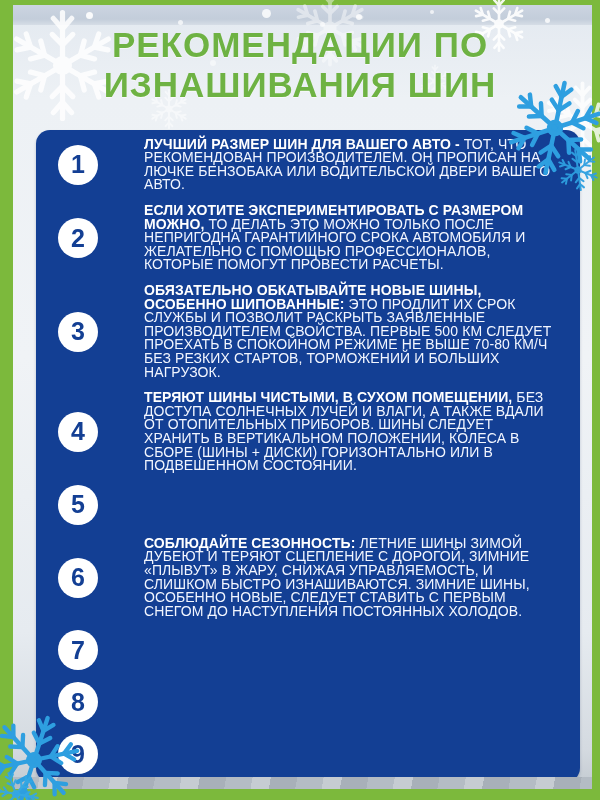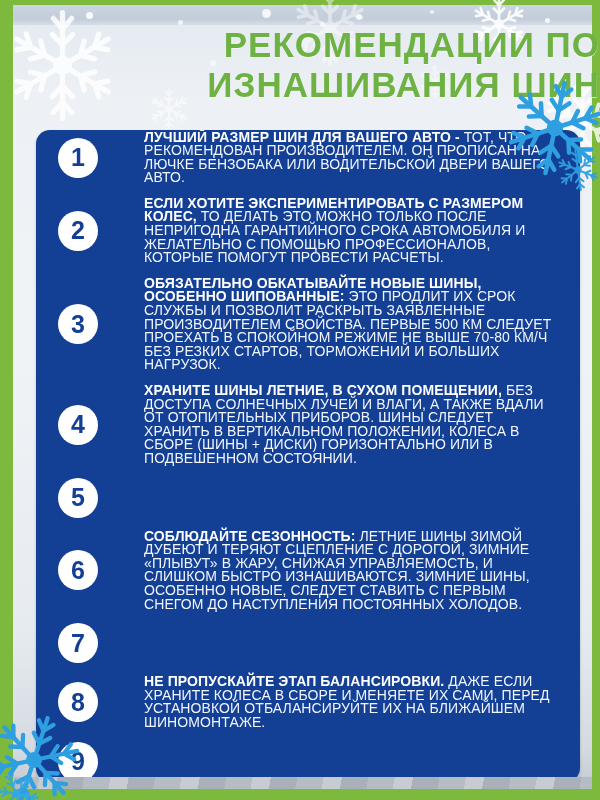--- a/index.html
+++ b/index.html
@@ -5,21 +5,21 @@
   html,body{margin:0;padding:0;}
   body{width:600px;height:800px;overflow:hidden;font-family:"Liberation Sans","DejaVu Sans",sans-serif;}
   .poster{position:relative;width:600px;height:800px;background:#7CB93C;overflow:hidden;}
   
   .backdrop{position:absolute;left:13px;top:5px;right:8px;bottom:11px;
     background:linear-gradient(180deg,#e3e9f0 0%,#edf1f5 12%,#f0f3f6 45%,#e6ebf0 80%,#d4dae0 95%,#c2c9d0 100%);}
   .top-band{position:absolute;left:13px;top:5px;right:8px;height:20px;
     background:linear-gradient(180deg,#ccd5e1 0%,#c3cdda 70%,#d6dde6 100%);}
   .bottom-band{position:absolute;left:13px;right:8px;bottom:11px;height:12px;
     background:repeating-linear-gradient(100deg,#b4bcc4 0 26px,#c6ccd2 26px 44px,#a8b0b9 44px 70px);}
-  .title{position:absolute;left:0;top:25px;width:600px;text-align:right;
+  .title{position:absolute;left:0;top:25px;width:600px;text-align:center;
     font-weight:800;font-size:35px;line-height:40px;letter-spacing:1px;color:#6EB243;
     text-shadow:0 1px 0 rgba(255,255,255,.6);}
   .panel{position:absolute;left:36px;top:130px;width:544px;height:652px;
     background:#133F94;border-radius:14px;box-shadow:0 2px 3px rgba(30,50,90,.25);
     display:flex;flex-direction:column;justify-content:center;gap:12px;
     padding:6px 0;box-sizing:border-box;overflow:hidden;}
   .item{display:flex;align-items:center;}
   .num-circle{flex:0 0 40px;width:40px;height:40px;margin-left:22px;margin-right:46px;
     background:#ffffff;border-radius:50%;display:flex;align-items:center;justify-content:center;
     font-weight:800;font-size:25px;color:#133F94;}
@@ -102,49 +102,48 @@
 
   <div class="panel">
 
     <div class="item">
       <div class="num-circle">1</div>
       <div class="item-text"><span class="lead">ЛУЧШИЙ РАЗМЕР ШИН ДЛЯ ВАШЕГО АВТО -</span><span class="body"> ТОТ, ЧТО РЕКОМЕНДОВАН ПРОИЗВОДИТЕЛЕМ. ОН ПРОПИСАН НА ЛЮЧКЕ БЕНЗОБАКА ИЛИ ВОДИТЕЛЬСКОЙ ДВЕРИ ВАШЕГО АВТО.</span></div>
     </div>
 
     <div class="item">
       <div class="num-circle">2</div>
-      <div class="item-text"><span class="lead">ЕСЛИ ХОТИТЕ ЭКСПЕРИМЕНТИРОВАТЬ С РАЗМЕРОМ КОЛЕС,</span><span class="body"> ТО ДЕЛАТЬ ЭТО МОЖНО ТОЛЬКО ПОСЛЕ НЕПРИГОДНА ГАРАНТИЙНОГО СРОКА АВТОМОБИЛЯ И ЖЕЛАТЕЛЬНО С ПОМОЩЬЮ ПРОФЕССИОНАЛОВ, КОТОРЫЕ ПОМОГУТ ПРОВЕСТИ РАСЧЕТЫ.</span></div>
+      <div class="item-text"><span class="lead">ЕСЛИ ХОТИТЕ ЭКСПЕРИМЕНТИРОВАТЬ С РАЗМЕРОМ МОЖНО,</span><span class="body"> ТО ДЕЛАТЬ ЭТО МОЖНО ТОЛЬКО ПОСЛЕ НЕПРИГОДНА ГАРАНТИЙНОГО СРОКА АВТОМОБИЛЯ И ЖЕЛАТЕЛЬНО С ПОМОЩЬЮ ПРОФЕССИОНАЛОВ, КОТОРЫЕ ПОМОГУТ ПРОВЕСТИ РАСЧЕТЫ.</span></div>
     </div>
 
     <div class="item">
       <div class="num-circle">3</div>
       <div class="item-text"><span class="lead">ОБЯЗАТЕЛЬНО ОБКАТЫВАЙТЕ НОВЫЕ ШИНЫ, ОСОБЕННО ШИПОВАННЫЕ:</span><span class="body"> ЭТО ПРОДЛИТ ИХ СРОК СЛУЖБЫ И ПОЗВОЛИТ РАСКРЫТЬ ЗАЯВЛЕННЫЕ ПРОИЗВОДИТЕЛЕМ СВОЙСТВА. ПЕРВЫЕ 500 КМ СЛЕДУЕТ ПРОЕХАТЬ В СПОКОЙНОМ РЕЖИМЕ НЕ ВЫШЕ 70-80 КМ/Ч БЕЗ РЕЗКИХ СТАРТОВ, ТОРМОЖЕНИЙ И БОЛЬШИХ НАГРУЗОК.</span></div>
     </div>
 
     <div class="item">
       <div class="num-circle">4</div>
-      <div class="item-text"><span class="lead">ХРАНИТЕ ШИНЫ ЛЕТНИЕ, В СУХОМ ПОМЕЩЕНИИ,</span><span class="body"> БЕЗ ДОСТУПА СОЛНЕЧНЫХ ЛУЧЕЙ И ВЛАГИ, А ТАКЖЕ ВДАЛИ ОТ ОТОПИТЕЛЬНЫХ ПРИБОРОВ. ШИНЫ СЛЕДУЕТ ХРАНИТЬ В ВЕРТИКАЛЬНОМ ПОЛОЖЕНИИ, КОЛЕСА В СБОРЕ (ШИНЫ + ДИСКИ) ГОРИЗОНТАЛЬНО ИЛИ В ПОДВЕШЕННОМ СОСТОЯНИИ.</span></div>
+      <div class="item-text"><span class="lead">ТЕРЯЮТ ШИНЫ ЧИСТЫМИ, В СУХОМ ПОМЕЩЕНИИ,</span><span class="body"> БЕЗ ДОСТУПА СОЛНЕЧНЫХ ЛУЧЕЙ И ВЛАГИ, А ТАКЖЕ ВДАЛИ ОТ ОТОПИТЕЛЬНЫХ ПРИБОРОВ. ШИНЫ СЛЕДУЕТ ХРАНИТЬ В ВЕРТИКАЛЬНОМ ПОЛОЖЕНИИ, КОЛЕСА В СБОРЕ (ШИНЫ + ДИСКИ) ГОРИЗОНТАЛЬНО ИЛИ В ПОДВЕШЕННОМ СОСТОЯНИИ.</span></div>
     </div>
 
     <div class="item">
       <div class="num-circle">5</div>
     </div>
 
     <div class="item">
       <div class="num-circle">6</div>
       <div class="item-text"><span class="lead">СОБЛЮДАЙТЕ СЕЗОННОСТЬ:</span><span class="body"> ЛЕТНИЕ ШИНЫ ЗИМОЙ ДУБЕЮТ И ТЕРЯЮТ СЦЕПЛЕНИЕ С ДОРОГОЙ, ЗИМНИЕ «ПЛЫВУТ» В ЖАРУ, СНИЖАЯ УПРАВЛЯЕМОСТЬ, И СЛИШКОМ БЫСТРО ИЗНАШИВАЮТСЯ. ЗИМНИЕ ШИНЫ, ОСОБЕННО НОВЫЕ, СЛЕДУЕТ СТАВИТЬ С ПЕРВЫМ СНЕГОМ ДО НАСТУПЛЕНИЯ ПОСТОЯННЫХ ХОЛОДОВ.</span></div>
     </div>
 
     <div class="item">
       <div class="num-circle">7</div>
     </div>
 
     <div class="item">
       <div class="num-circle">8</div>
-      <div class="item-text"><span class="lead">НЕ ПРОПУСКАЙТЕ ЭТАП БАЛАНСИРОВКИ.</span><span class="body"> ДАЖЕ ЕСЛИ ХРАНИТЕ КОЛЕСА В СБОРЕ И МЕНЯЕТЕ ИХ САМИ, ПЕРЕД УСТАНОВКОЙ ОТБАЛАНСИРУЙТЕ ИХ НА БЛИЖАЙШЕМ ШИНОМОНТАЖЕ.</span></div>
     </div>
 
     <div class="item">
       <div class="num-circle">9</div>
     </div>
 
   </div>
 
   <div class="bottom-band"></div>
 

